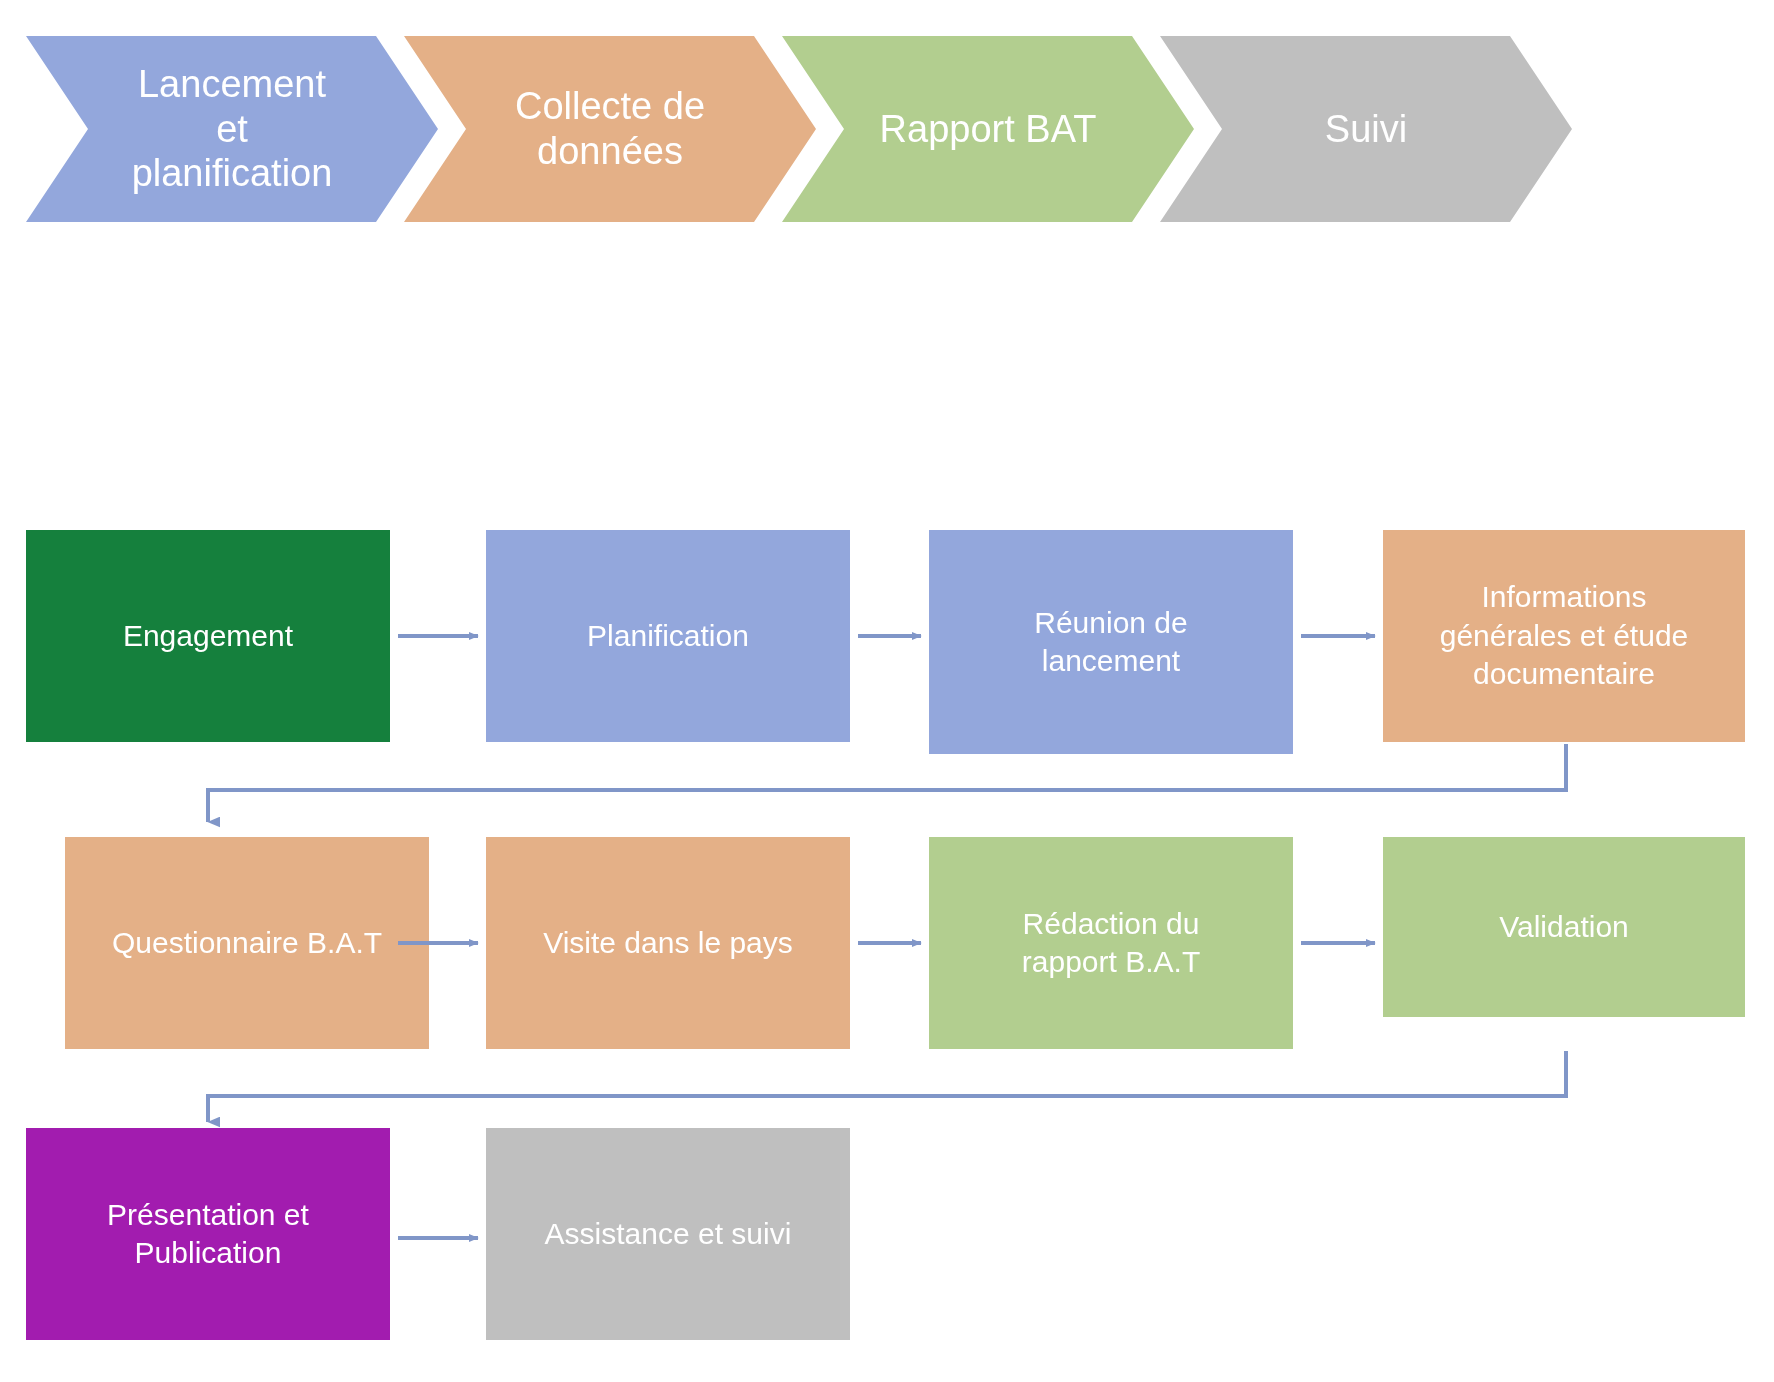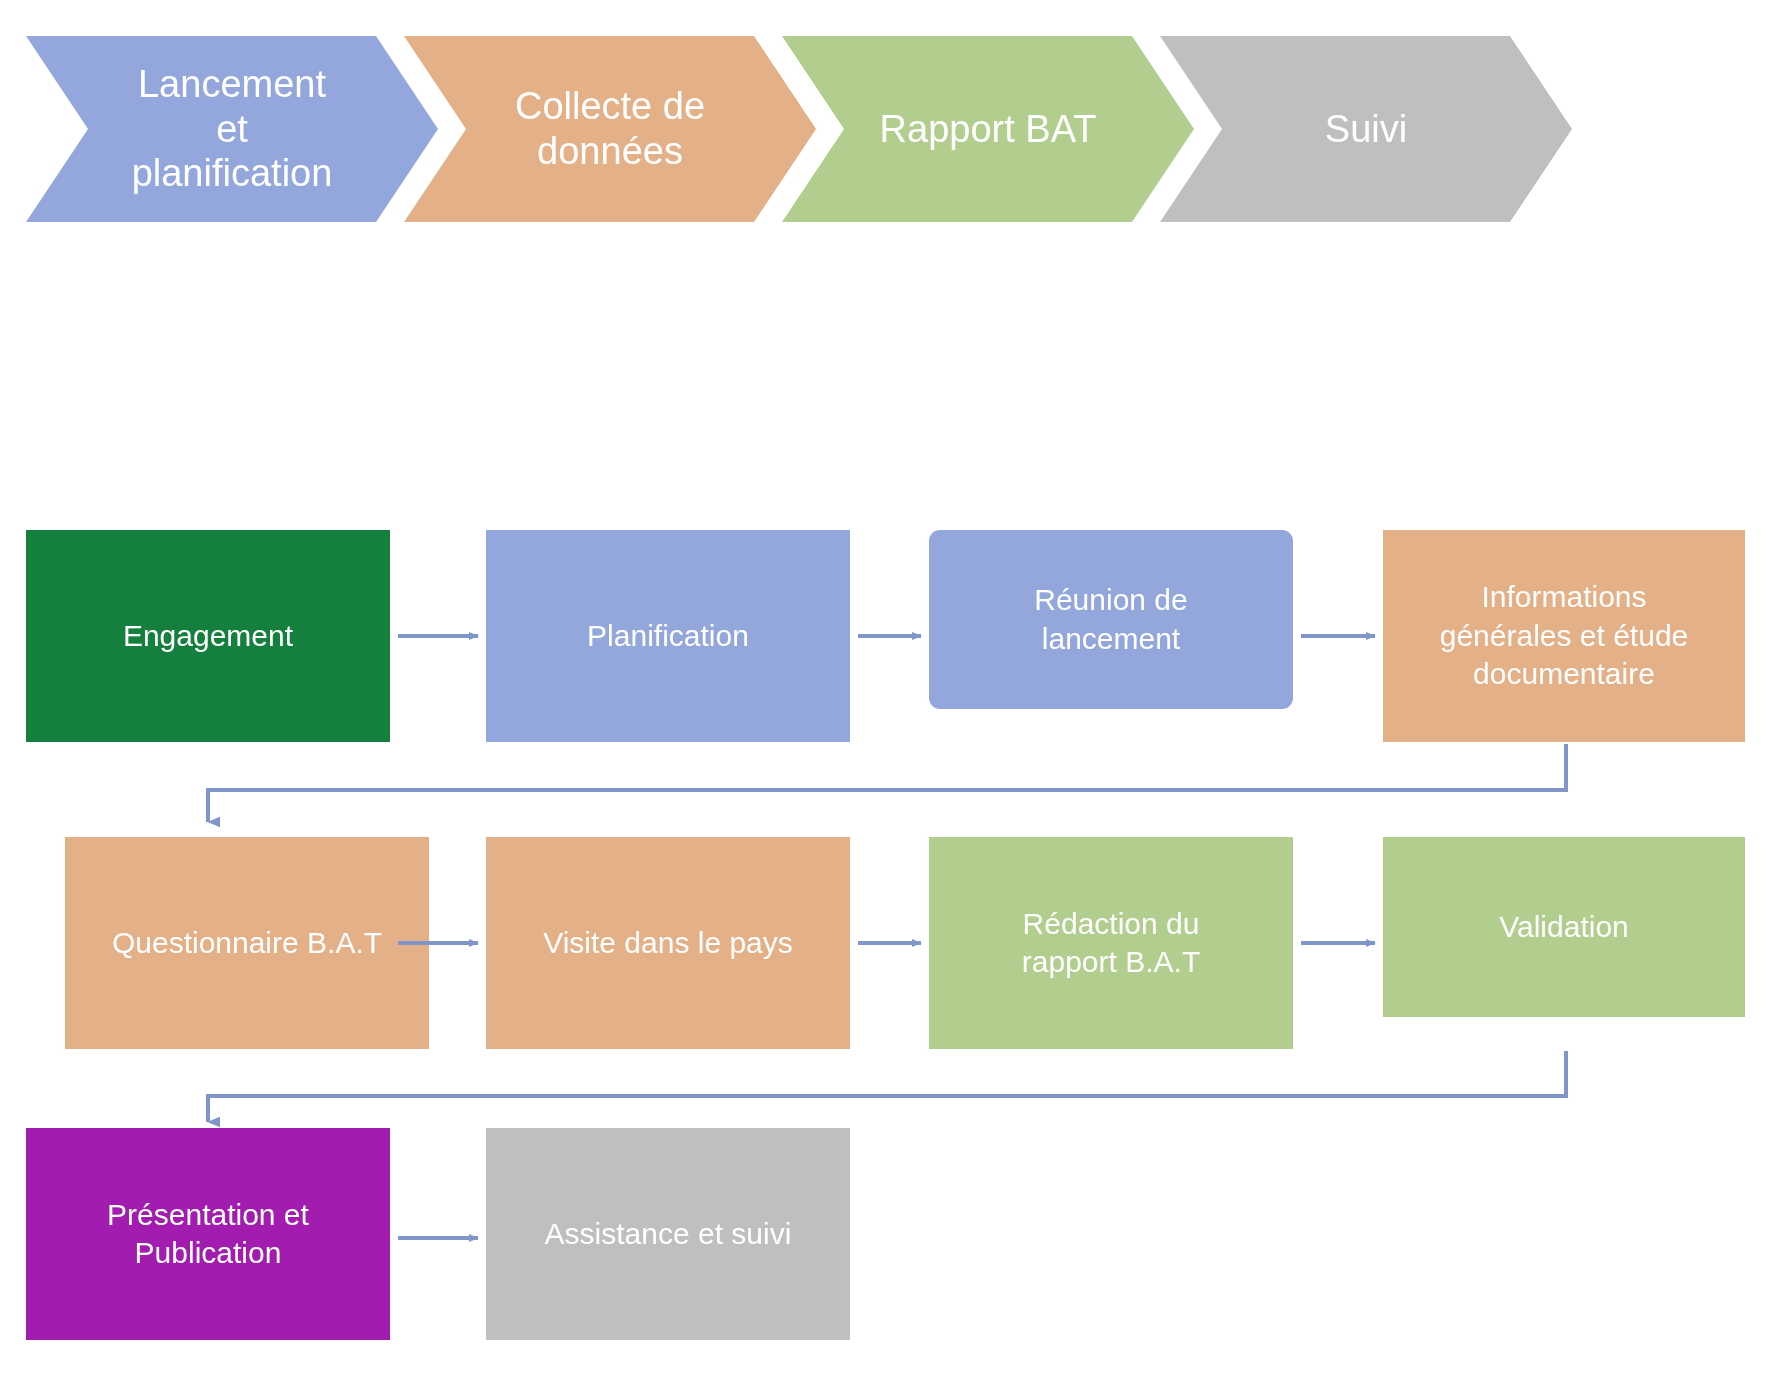--- a/index.html
+++ b/index.html
@@ -98,21 +98,21 @@
     </div>
 
   <div id="flow-layer">
       <div>
         <div class="flow-box" style="left: 26px; top: 530px; width: 364px; height: 212px; background: #15803d;">
           <span class="box-label">Engagement</span>
         </div>
         <div class="flow-box" style="left: 486px; top: 530px; width: 364px; height: 212px; background: rgb(147, 167, 220);">
           <span class="box-label">Planification</span>
         </div>
-        <div class="flow-box" style="left: 929px; top: 530px; width: 364px; height: 179px; background: rgb(147, 167, 220); border-radius: 11px;">
+        <div class="flow-box" style="left: 929px; top: 530px; width: 364px; height: 224px; background: rgb(147, 167, 220);">
           <span class="box-label">Réunion de
 lancement</span>
         </div>
         <div class="flow-box" style="left: 1383px; top: 530px; width: 362px; height: 212px; background: rgb(228, 176, 135);">
           <span class="box-label">Informations
 générales et étude
 documentaire</span>
         </div>
       </div>
       <div>

